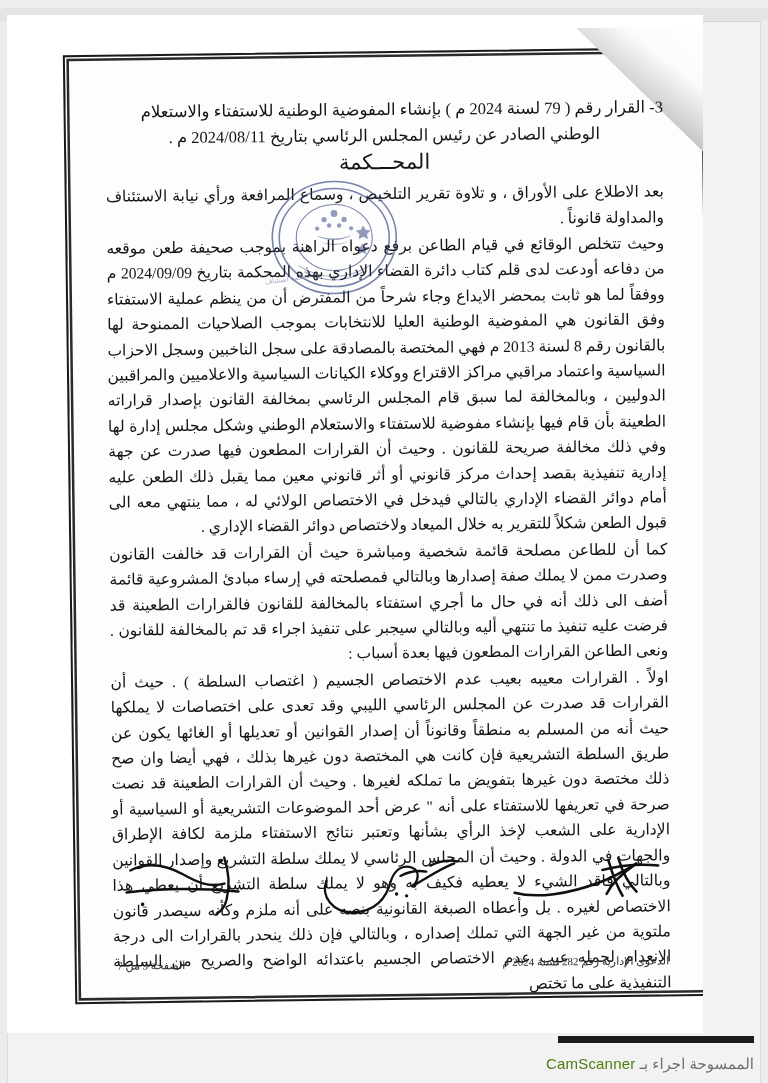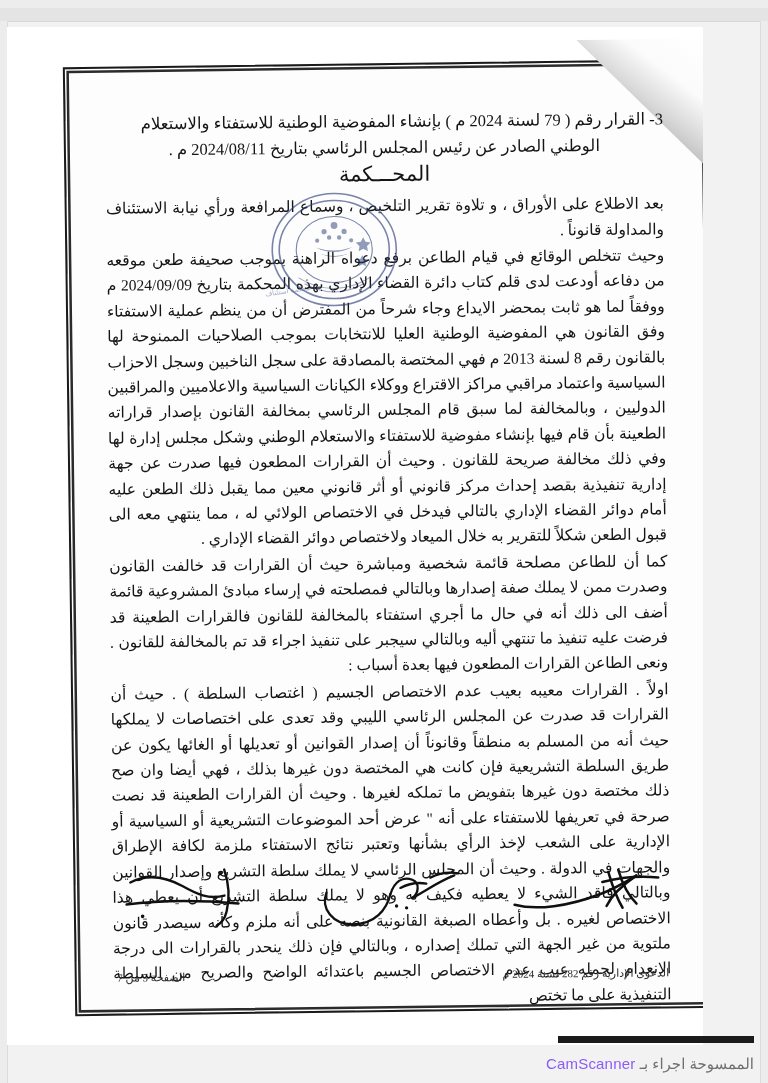--- a/index.html
+++ b/index.html
@@ -37,21 +37,21 @@
   }
   #chrome-right-rail {
     position: absolute; right: 0; top: 21px; bottom: 0; width: 7px;
     background: #ececec; border-left: 1px solid #dcdcdc;
   }
 
   
   #scan-sheet {
     position: absolute;
     left: 7px;
-    top: 27px;
+    top: 15px;
     width: 696px;
     height: 1018px;
     background: #ffffff;
     overflow: hidden;
   }
 
   
   #page-frame {
     position: absolute;
     left: 62px;
@@ -168,21 +168,21 @@
     bottom: 10px;
     font-family: "Liberation Sans", sans-serif;
     font-size: 15px;
     color: #6f6f6f;
     letter-spacing: .2px;
     direction: rtl;
     white-space: nowrap;
   }
   #camscanner-watermark .brand {
     font-family: "Liberation Sans", sans-serif;
-    color: #8b5cf6;
+    color: #4d7c0f;
     direction: ltr;
     display: inline-block;
   }
   #watermark-strip {
     position: absolute;
     right: 14px;
     bottom: 40px;
     width: 196px;
     height: 7px;
     background: #1b1b1b;

